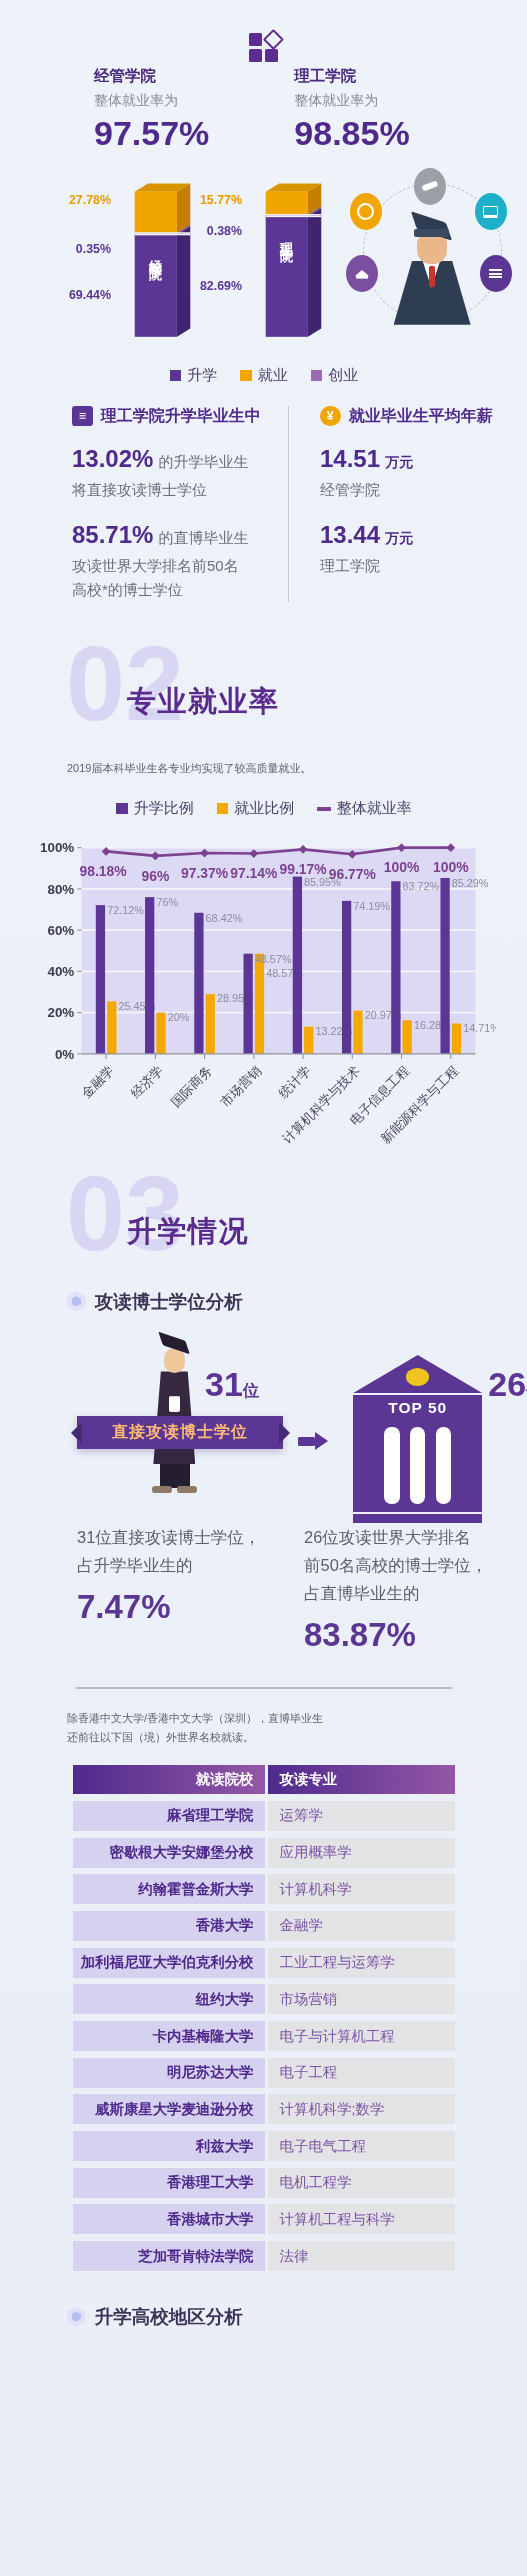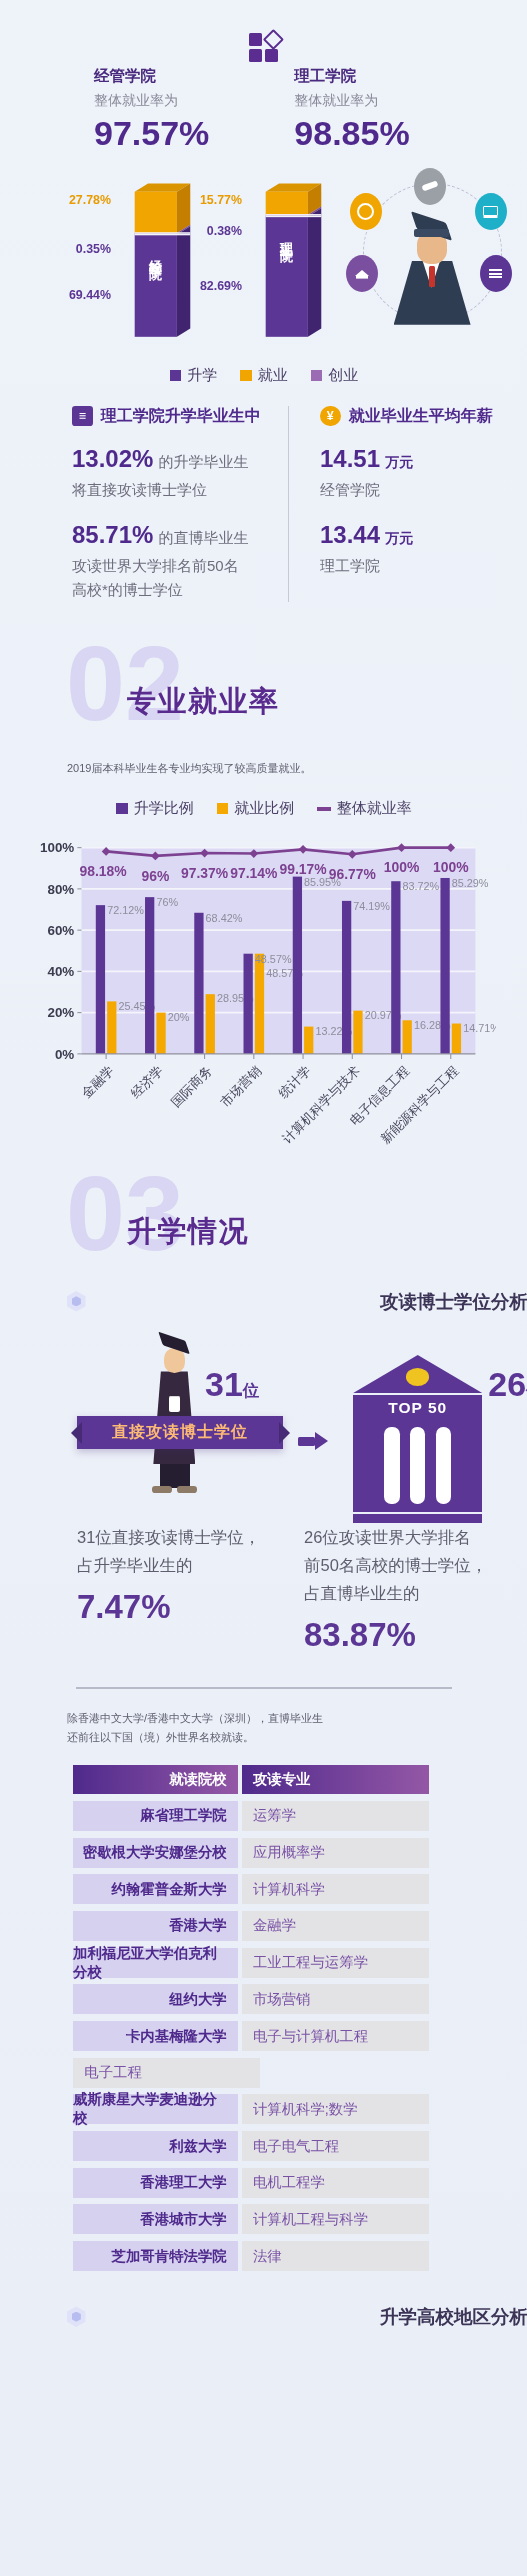--- a/index.html
+++ b/index.html
@@ -9,21 +9,21 @@
   .header{display:flex;justify-content:center;align-items:center;gap:10.3px;padding-top:33px;}
   .hicon{position:relative;width:30px;height:30px;}
   .hicon b{position:absolute;width:13px;height:13px;background:#5b2d91;border-radius:1.5px;}
   .hicon .q1{left:0;top:0}.hicon .q3{left:0;top:16px}.hicon .q4{left:16px;top:16px}
   .hicon .q2{left:17px;top:-1px;width:10.8px;height:10.8px;background:transparent;border:2.1px solid #5b2d91;transform:rotate(45deg);border-radius:1.5px;}
   .htitle{font-size:31px;font-weight:bold;color:#50258c;letter-spacing:2.1px;}
   
   .sec{position:relative;height:118px;margin-left:66px;}
   .sec-num{position:absolute;left:0;top:0;font-size:106px;line-height:100px;font-weight:800;color:#d8d6f2;}
   .sec-title{position:absolute;left:61px;top:49px;font-size:29px;font-weight:bold;color:#5a2b8e;letter-spacing:1.5px;}
-  .bullet{display:flex;align-items:center;gap:9.3px;margin-left:67px;justify-content:space-between;}
+  .bullet{display:flex;align-items:center;gap:9.3px;margin-left:67px;}
   .hexo{width:18.5px;height:20.6px;background:#dfe2f8;clip-path:polygon(50% 0,100% 25%,100% 75%,50% 100%,0 75%,0 25%);display:flex;align-items:center;justify-content:center;}
   .hexi{width:9.3px;height:10.3px;background:#b8bdf0;clip-path:polygon(50% 0,100% 25%,100% 75%,50% 100%,0 75%,0 25%);}
   .bullet .btxt{font-size:18.5px;font-weight:bold;color:#3c3456;}
   .para{margin-left:67px;font-size:11px;color:#5e5e6e;line-height:1.75;}
   .footnote{font-size:11.3px;color:#8f8f9c;}
   
   .college-rates{display:flex;gap:85px;margin-left:94px;margin-top:3.1px;}
   .cr-name{font-size:15.5px;font-weight:bold;color:#4a2a7e;}
   .cr-label{font-size:14px;color:#8a8a99;margin-top:5.2px;}
   .cr-rate{font-size:34px;font-weight:800;color:#4f2a8c;margin-top:4.1px;}
@@ -96,21 +96,21 @@
   .bbase{height:9.3px;background:#5b3694;margin-top:2.1px;}
   .count26{position:absolute;left:135px;top:31px;white-space:nowrap;}
   .phd-paras{display:flex;margin-left:77px;margin-top:18.5px;gap:31px;}
   .phd-p{font-size:16.5px;color:#5e5e6e;line-height:1.7;width:196px;}
   .phd-p .huge{font-size:33px;font-weight:800;color:#5b3694;}
   .divider{width:376px;height:1.5px;background:#b9bac9;margin:24px auto 0;}
   
   .tbl{margin:17.5px auto 0;width:382px;}
   .trow{display:flex;gap:3.6px;margin-bottom:6.7px;}
   .tcell{box-sizing:border-box;font-size:14.4px;display:flex;align-items:center;height:30px;}
-  .t1-c1{width:165px;background:#d5d1ef;color:#4f2a8c;font-weight:bold;justify-content:flex-end;padding-right:11.3px;}
+  .t1-c1{width:192px;background:#d5d1ef;color:#4f2a8c;font-weight:bold;justify-content:flex-end;padding-right:11.3px;}
   .t1-c2{width:187px;background:#e3e3e6;color:#7a52a5;padding-left:11.3px;}
   .thead .tcell{background:linear-gradient(90deg,#4f2a8c,#9457a6);color:#fff;font-weight:bold;height:29px;}
   .thead .t1-c1{color:#fff;}
 </style>
 </head>
 <body>
 
 <div class="page">
 
   <div class="header">
@@ -455,20 +455,21 @@
       </div>
       <div class="trow">
         <div class="tcell t1-c1">纽约大学</div>
         <div class="tcell t1-c2">市场营销</div>
       </div>
       <div class="trow">
         <div class="tcell t1-c1">卡内基梅隆大学</div>
         <div class="tcell t1-c2">电子与计算机工程</div>
       </div>
       <div class="trow">
+        <div class="tcell t1-c1">明尼苏达大学</div>
         <div class="tcell t1-c2">电子工程</div>
       </div>
       <div class="trow">
         <div class="tcell t1-c1">威斯康星大学麦迪逊分校</div>
         <div class="tcell t1-c2">计算机科学;数学</div>
       </div>
       <div class="trow">
         <div class="tcell t1-c1">利兹大学</div>
         <div class="tcell t1-c2">电子电气工程</div>
       </div>

